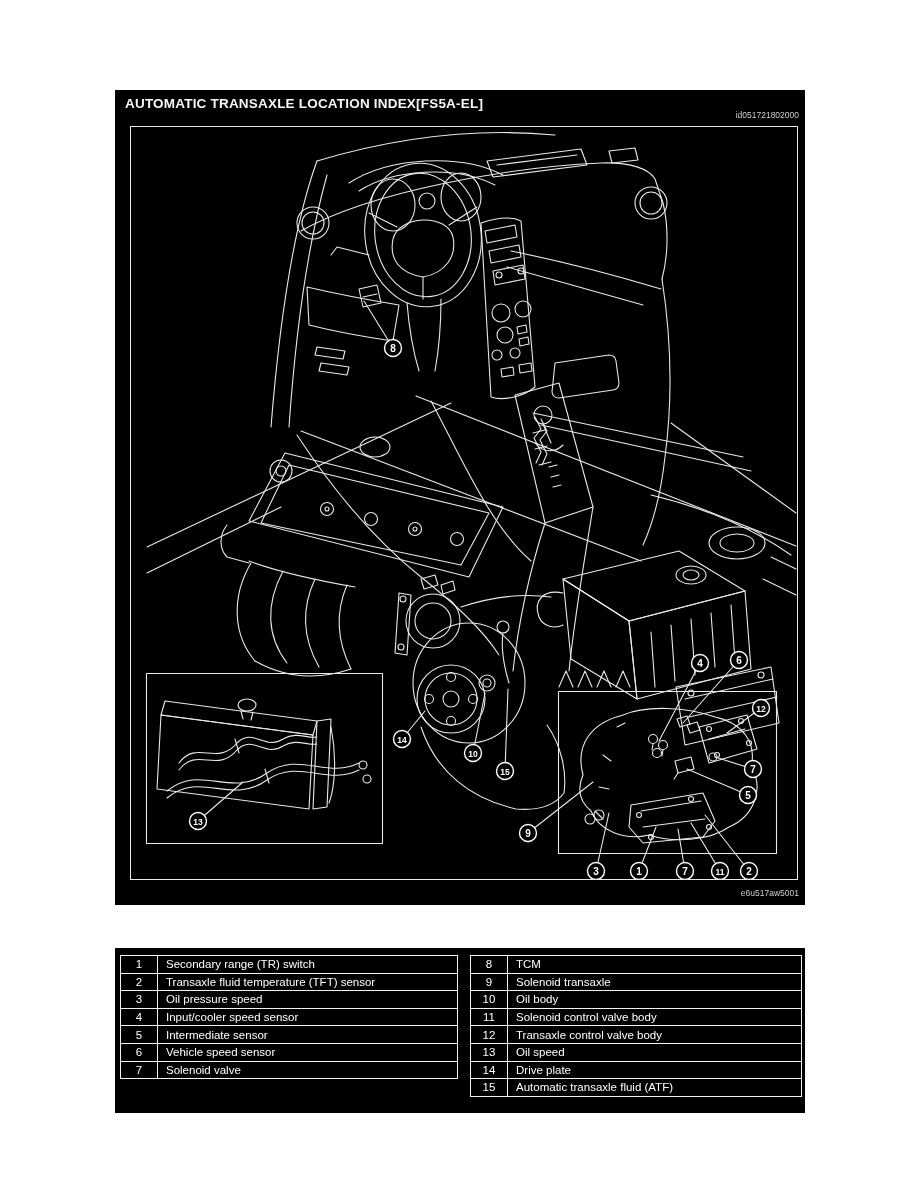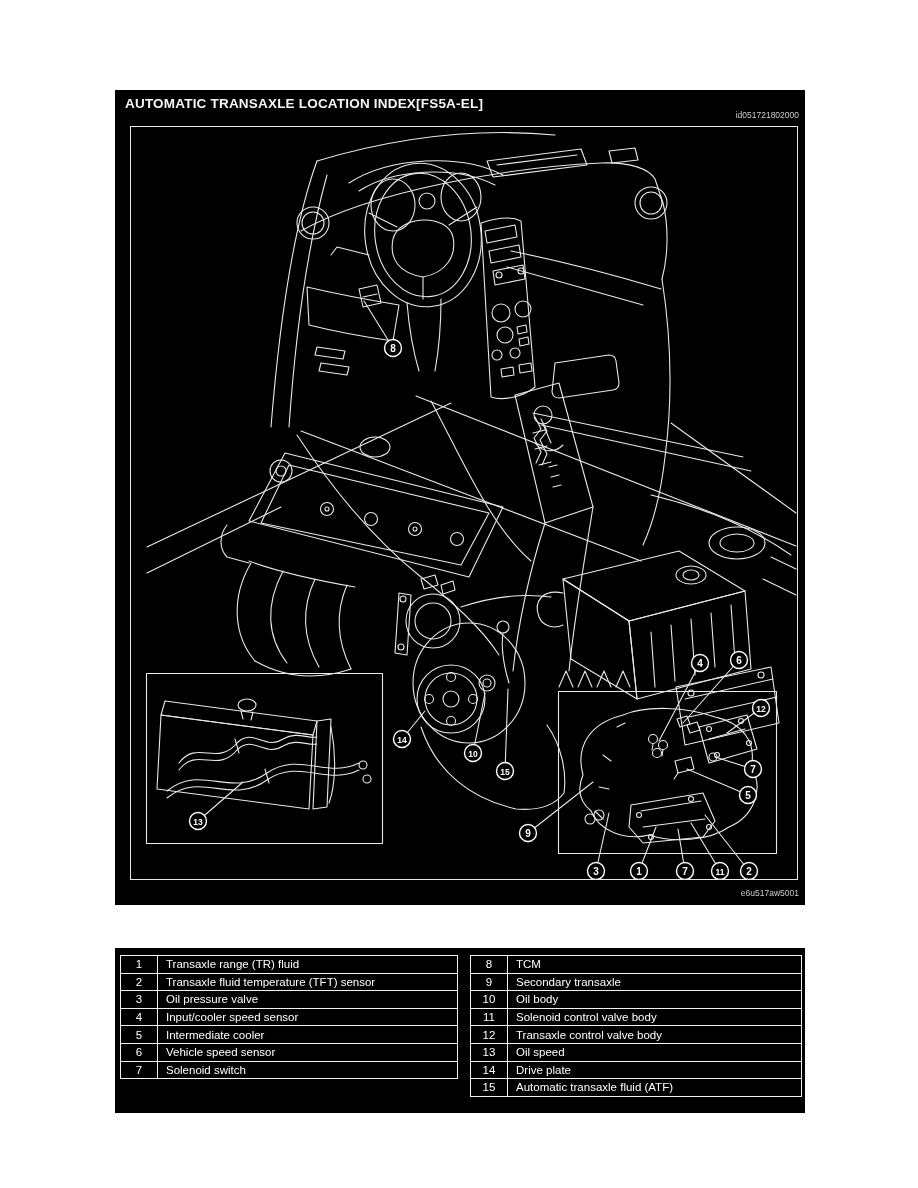--- a/index.html
+++ b/index.html
@@ -341,57 +341,57 @@
     </div>
 
     <div id="figure-code">e6u517aw5001</div>
   </div>
 
   <div id="bottom-panel" class="panel">
     <table id="legend-left" class="legend">
       <tbody id="legend-left-body">
           <tr>
             <td class="num">1</td>
-            <td class="lbl">Transaxle range (TR) fluid</td>
+            <td class="lbl">Secondary range (TR) switch</td>
           </tr>
           <tr>
             <td class="num">2</td>
             <td class="lbl">Transaxle fluid temperature (TFT) sensor</td>
           </tr>
           <tr>
             <td class="num">3</td>
-            <td class="lbl">Oil pressure valve</td>
+            <td class="lbl">Oil pressure speed</td>
           </tr>
           <tr>
             <td class="num">4</td>
             <td class="lbl">Input/cooler speed sensor</td>
           </tr>
           <tr>
             <td class="num">5</td>
-            <td class="lbl">Intermediate cooler</td>
+            <td class="lbl">Intermediate sensor</td>
           </tr>
           <tr>
             <td class="num">6</td>
             <td class="lbl">Vehicle speed sensor</td>
           </tr>
           <tr>
             <td class="num">7</td>
-            <td class="lbl">Solenoid switch</td>
+            <td class="lbl">Solenoid valve</td>
           </tr>
         </tbody>
     </table>
     <table id="legend-right" class="legend">
       <tbody id="legend-right-body">
           <tr>
             <td class="num">8</td>
             <td class="lbl">TCM</td>
           </tr>
           <tr>
             <td class="num">9</td>
-            <td class="lbl">Secondary transaxle</td>
+            <td class="lbl">Solenoid transaxle</td>
           </tr>
           <tr>
             <td class="num">10</td>
             <td class="lbl">Oil body</td>
           </tr>
           <tr>
             <td class="num">11</td>
             <td class="lbl">Solenoid control valve body</td>
           </tr>
           <tr>

